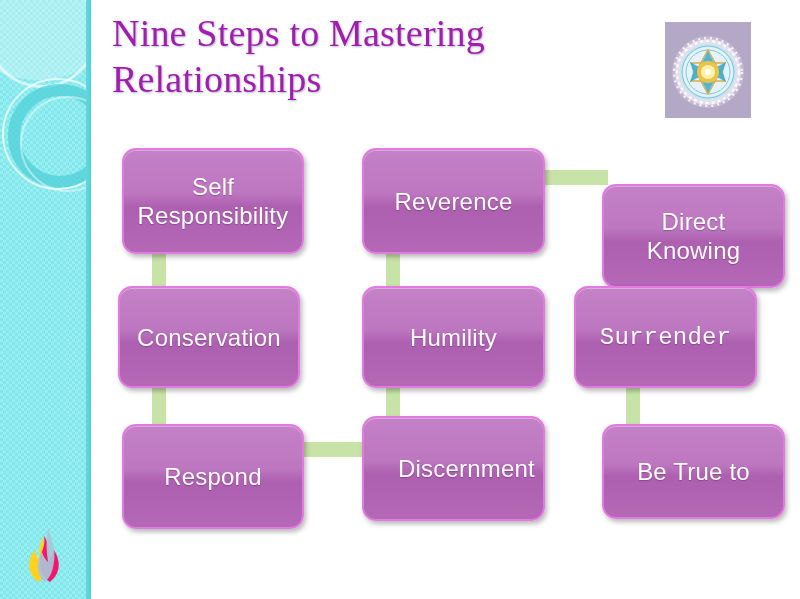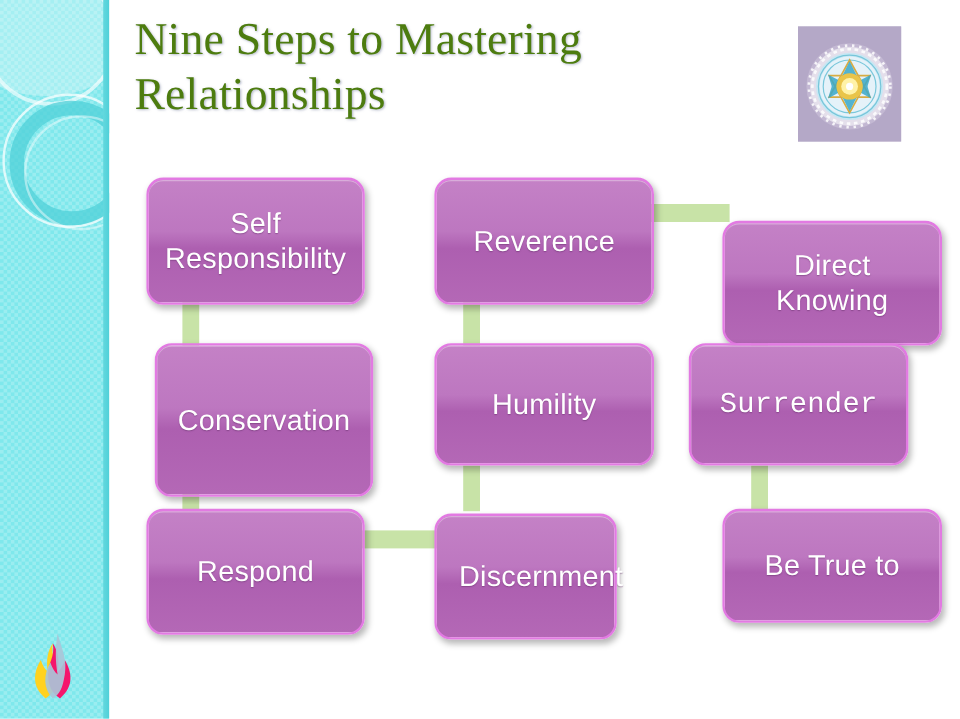--- a/index.html
+++ b/index.html
@@ -59,21 +59,21 @@
     border:2px solid rgba(255,255,255,.45);
     box-sizing:border-box;
   }
 
   
   .logo{position:absolute;left:18px;top:520px;width:60px;height:64px;}
 
   
   .title{
     position:absolute;left:112px;top:10px;width:520px;
-    color:#4d7c0f;
+    color:#a21caf;
     font-family:"Liberation Serif", serif;
     font-size:38px;line-height:46px;font-weight:400;
     letter-spacing:.2px;
     text-shadow:1px 1px 2px rgba(120,130,160,.55);
   }
 
   
   .mandala{
     position:absolute;left:665px;top:22px;width:86px;height:96px;
     background:linear-gradient(150deg,#b3a7c6 0%,#a99dc0 40%,#c0b2cd 100%);
@@ -178,21 +178,21 @@
     </div>
   </div>
 
   <div class="box" style="left:602px;top:148px;width:183px;height:104px;margin-top:36px;">
     <div>
       <span>Direct</span>
       <span>Knowing</span>
     </div>
   </div>
 
-  <div class="box" style="left:129px;top:286px;width:182px;height:128px;justify-content:center;">
+  <div class="box" style="left:118px;top:286px;width:182px;height:102px;justify-content:center;">
     <div>
       <span>Conservation</span>
     </div>
   </div>
 
   <div class="box" style="left:362px;top:286px;width:183px;height:102px;">
     <div>
       <span>Humility</span>
     </div>
   </div>
@@ -202,21 +202,21 @@
       <span>Surrender</span>
     </div>
   </div>
 
   <div class="box" style="left:122px;top:424px;width:182px;height:105px;">
     <div>
       <span>Respond</span>
     </div>
   </div>
 
-  <div class="box" style="left:362px;top:428px;width:152px;height:105px;padding-left:34px;">
+  <div class="box" style="left:362px;top:416px;width:183px;height:105px;padding-left:34px;">
     <div>
       <span>Discernment</span>
     </div>
   </div>
 
   <div class="box" style="left:602px;top:424px;width:183px;height:95px;">
     <div>
       <span>Be True to</span>
     </div>
   </div>

